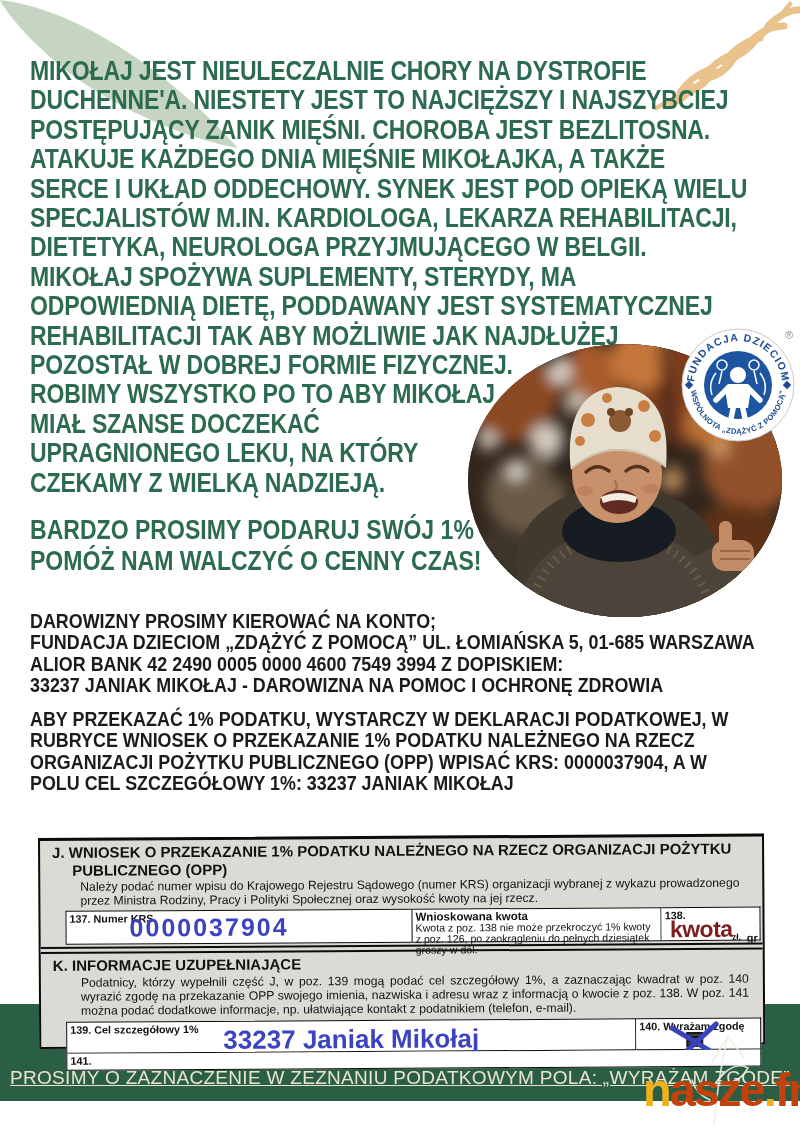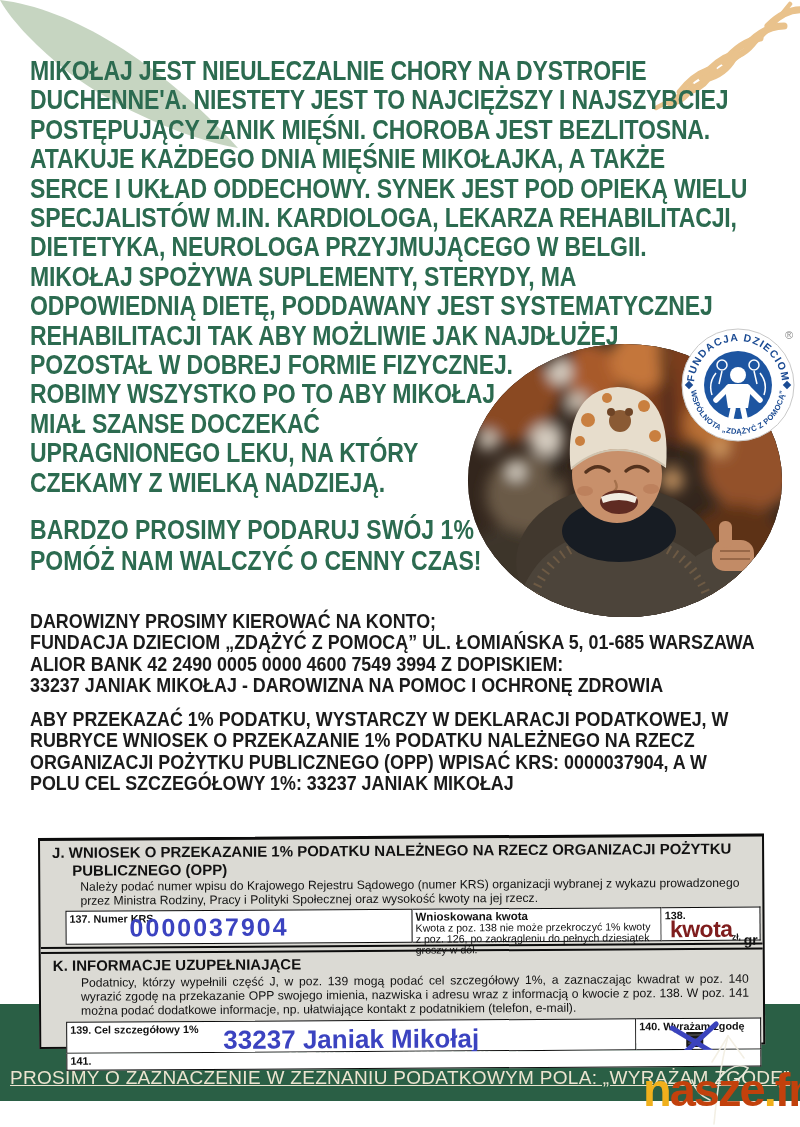--- a/index.html
+++ b/index.html
@@ -59,21 +59,21 @@
   .flabel{font-weight:bold;font-size:10.8px;padding:1px 0 0 3px;line-height:12px;}
   .box137{width:348px;height:34px;}
   .v-krs{position:absolute;left:0;right:60px;top:2px;text-align:center;
     color:#3b43c0;font-weight:bold;font-size:25px;letter-spacing:2px;}
   .boxkwotanote{width:250px;height:34px;background:#fff;border:1px solid #0c0c0c;border-left:none;box-sizing:border-box;padding:1px 3px;}
   .kwn-h{font-weight:bold;font-size:11.5px;line-height:12px;}
   .kwn-t{font-size:10.6px;line-height:10.8px;}
   .box138{width:99px;height:34px;border-left:none;}
   .v-kwota{position:absolute;left:8px;top:8px;color:#7f1d1d;font-weight:bold;font-size:23px;letter-spacing:-0.5px;}
   .u-zl{position:absolute;left:70px;top:24px;font-size:8.5px;font-weight:bold;text-align:right;}
-  .u-gr{position:absolute;right:2px;top:24px;font-size:14px;font-weight:bold;}
+  .u-gr{position:absolute;right:2px;top:24px;font-size:11px;font-weight:bold;}
   .divider{height:3px;background:#dbdad4;border-top:2.5px solid #0c0c0c;border-bottom:2.5px solid #0c0c0c;margin-top:2px;}
   .box139{flex:1;height:32px;}
   .v-cel{position:absolute;left:0;right:0;top:3px;text-align:center;
     color:#3b43c0;font-weight:bold;font-size:26px;font-style:normal;}
   .box140{width:125px;height:32px;border-left:none;}
   .box141{height:17px;border-top:none;}
   .consent-svg{position:absolute;left:30px;top:9px;overflow:visible;}
 
   
   .footer{position:absolute;left:0;top:1004px;width:800px;height:97px;background:#2a5f45;z-index:4;}

